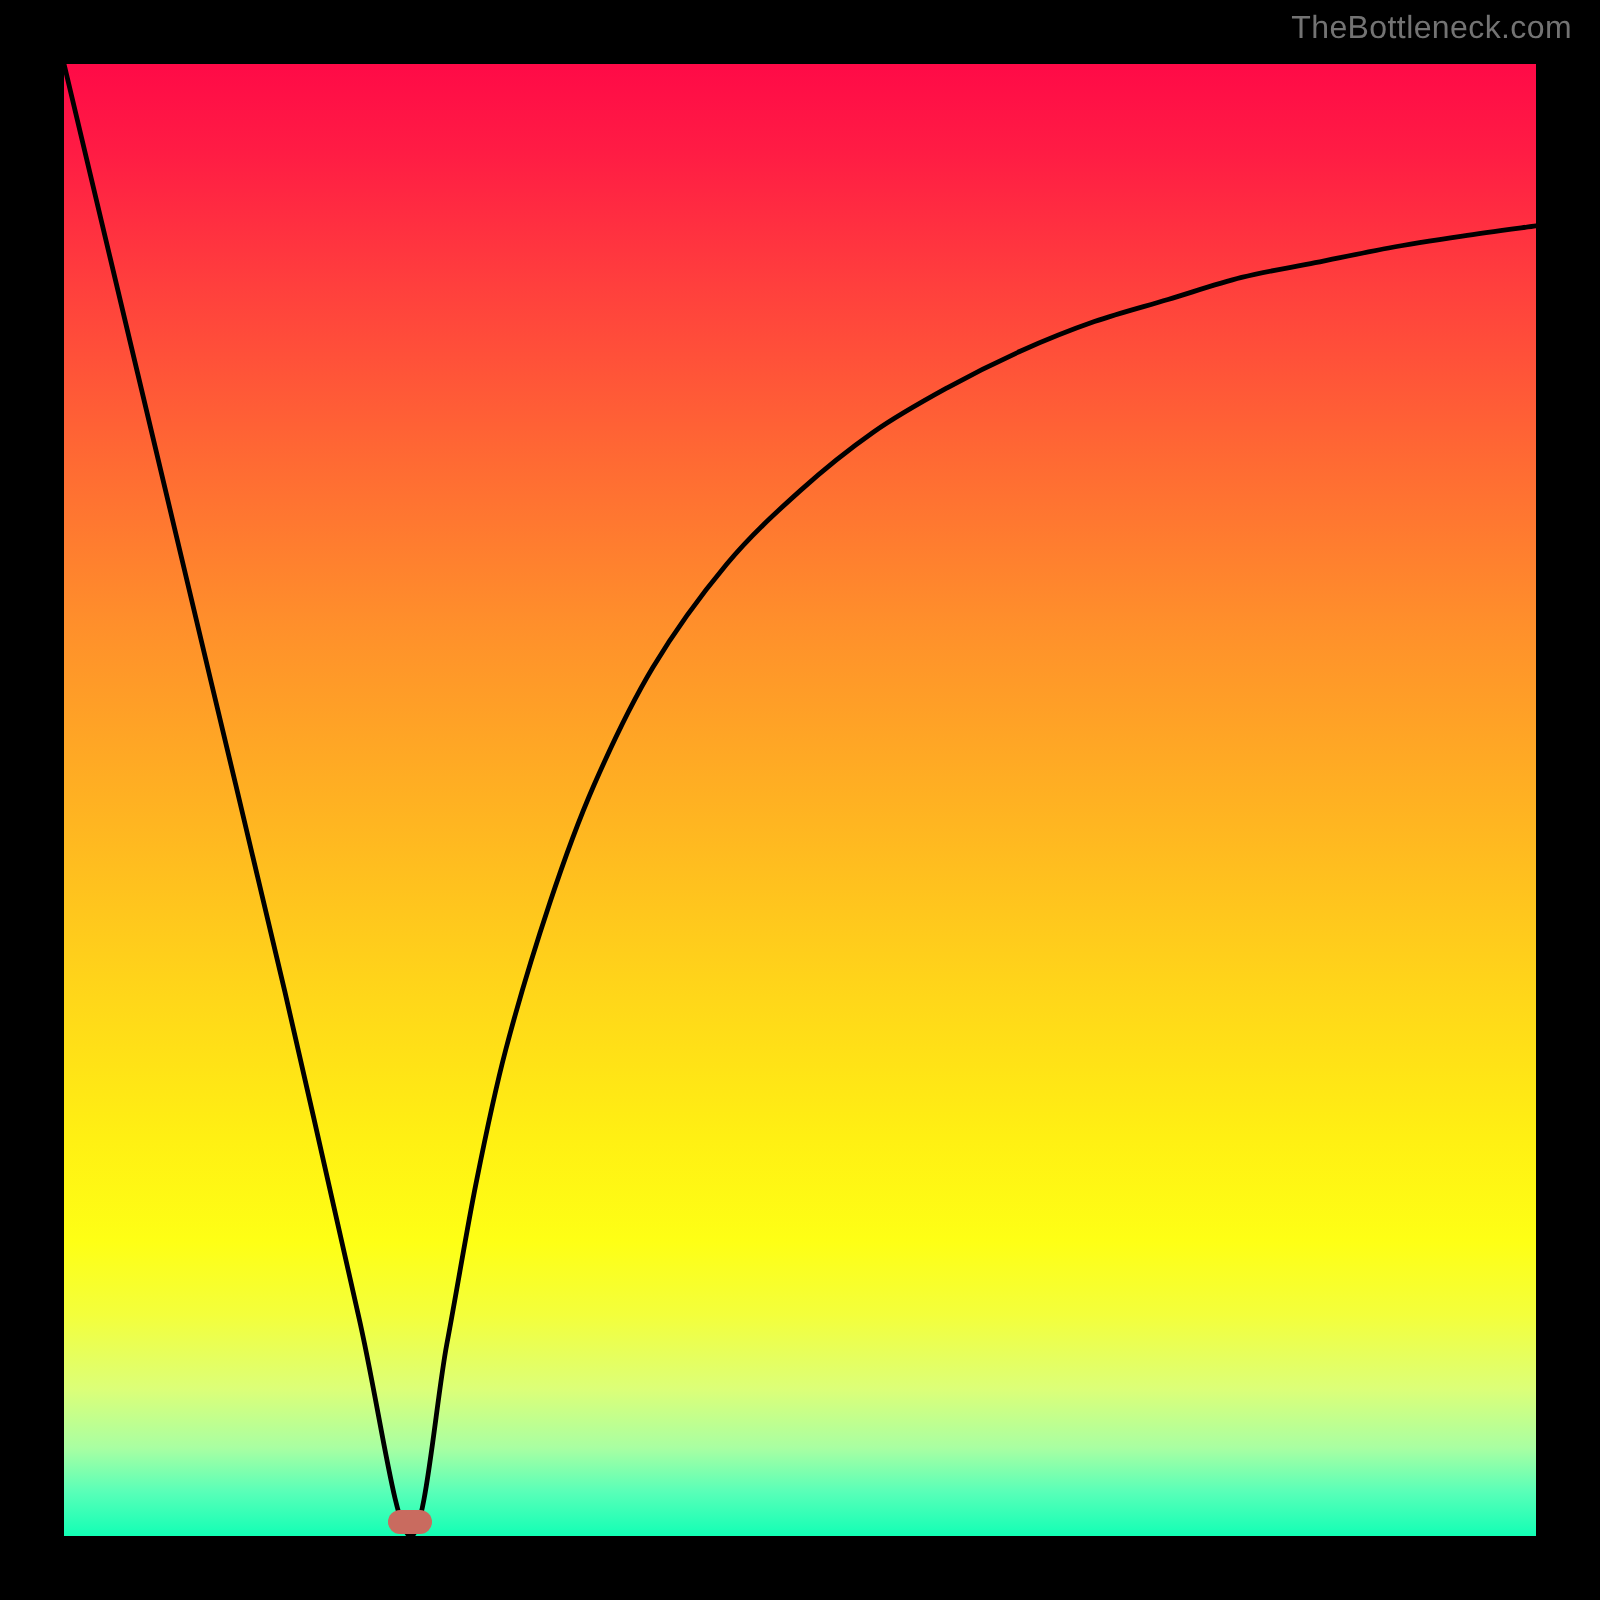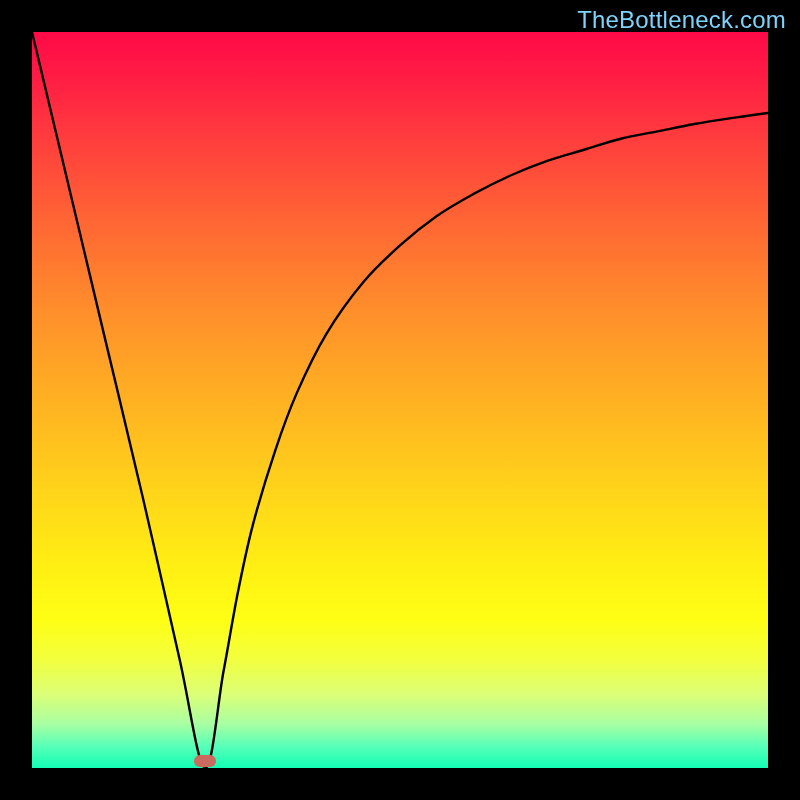--- a/index.html
+++ b/index.html
@@ -60,22 +60,22 @@
     width: 22px;
     height: 12px;
     border-radius: 7px;
     background: #c96b5f;
     transform: translate(-50%, -50%);
   }
   .watermark {
     position: absolute;
     top: 6px;
     right: 14px;
-    color: #7dd3fc;
-    font-size: 24px;
+    color: #737373;
+    font-size: 16px;
     letter-spacing: 0.2px;
     font-weight: 500;
     user-select: none;
   }
 </style>
 </head>
 <body>
 
 <div class="frame">
 

